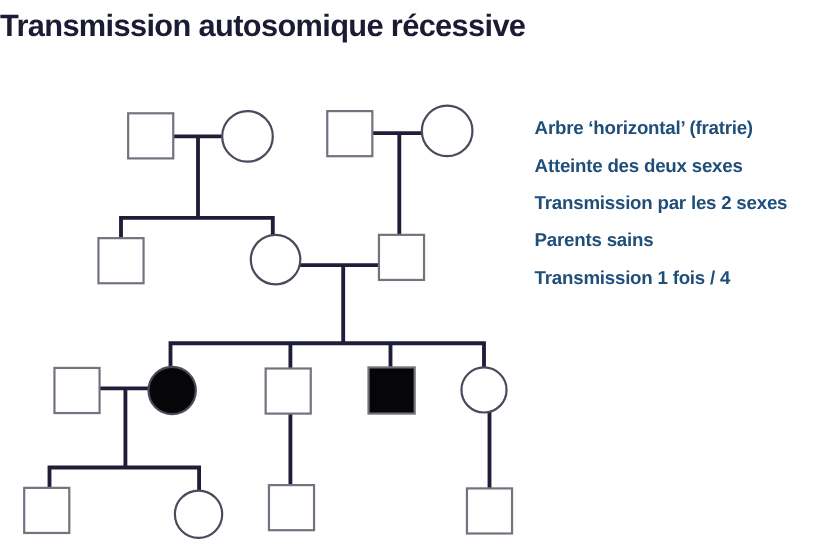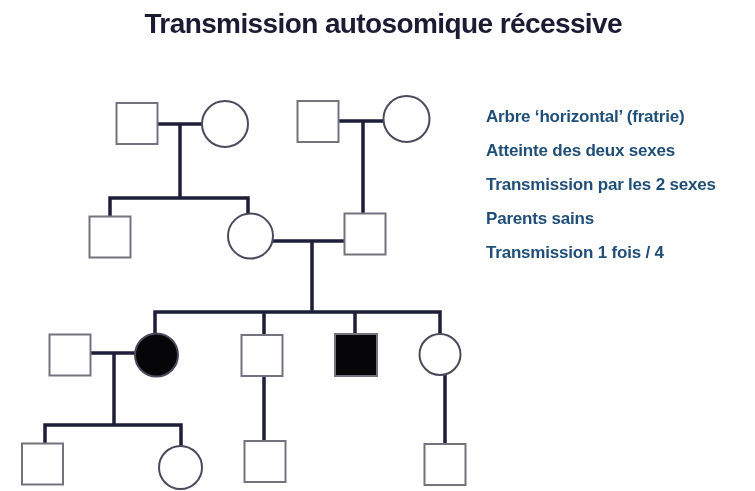--- a/index.html
+++ b/index.html
@@ -2,21 +2,21 @@
 <html><head>
 <meta charset="utf-8">
 <style>
   html,body{margin:0;padding:0;}
   body{
     width:755px;height:491px;background:#ffffff;position:relative;
     overflow:hidden;font-family:"Liberation Sans", sans-serif;
   }
   .slide-title{
     position:absolute;top:8px;left:0;width:622px;margin:0;
-    text-align:right;font-size:28px;font-weight:bold;
+    text-align:left;font-size:28px;font-weight:bold;
     letter-spacing:-0.6px;color:#1b1b33;white-space:nowrap;
   }
   .pedigree-svg{position:absolute;top:0;left:0;}
   .notes{
     position:absolute;left:486px;top:100px;width:300px;
     color:#1f4e79;font-size:17px;font-weight:bold;
   }
   .note-line{height:34px;line-height:34px;white-space:nowrap;letter-spacing:-0.2px;}
 </style>
 </head>

